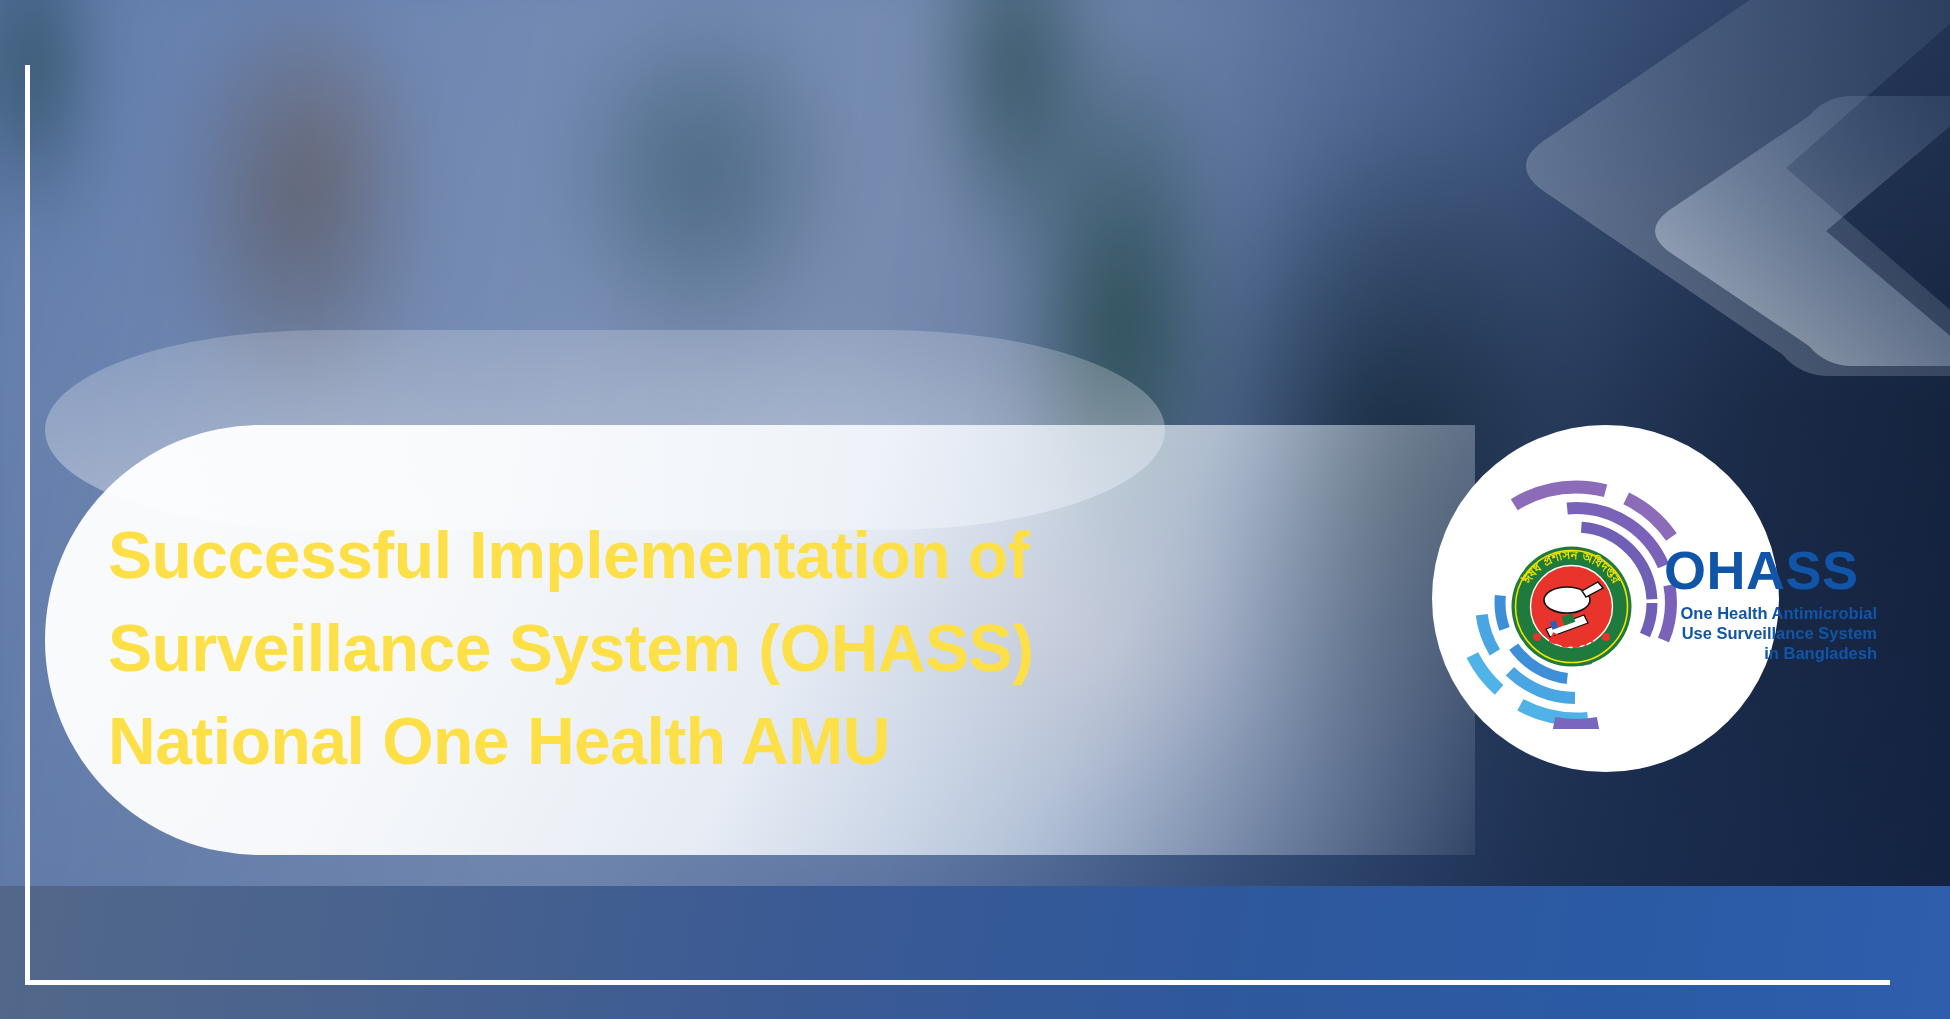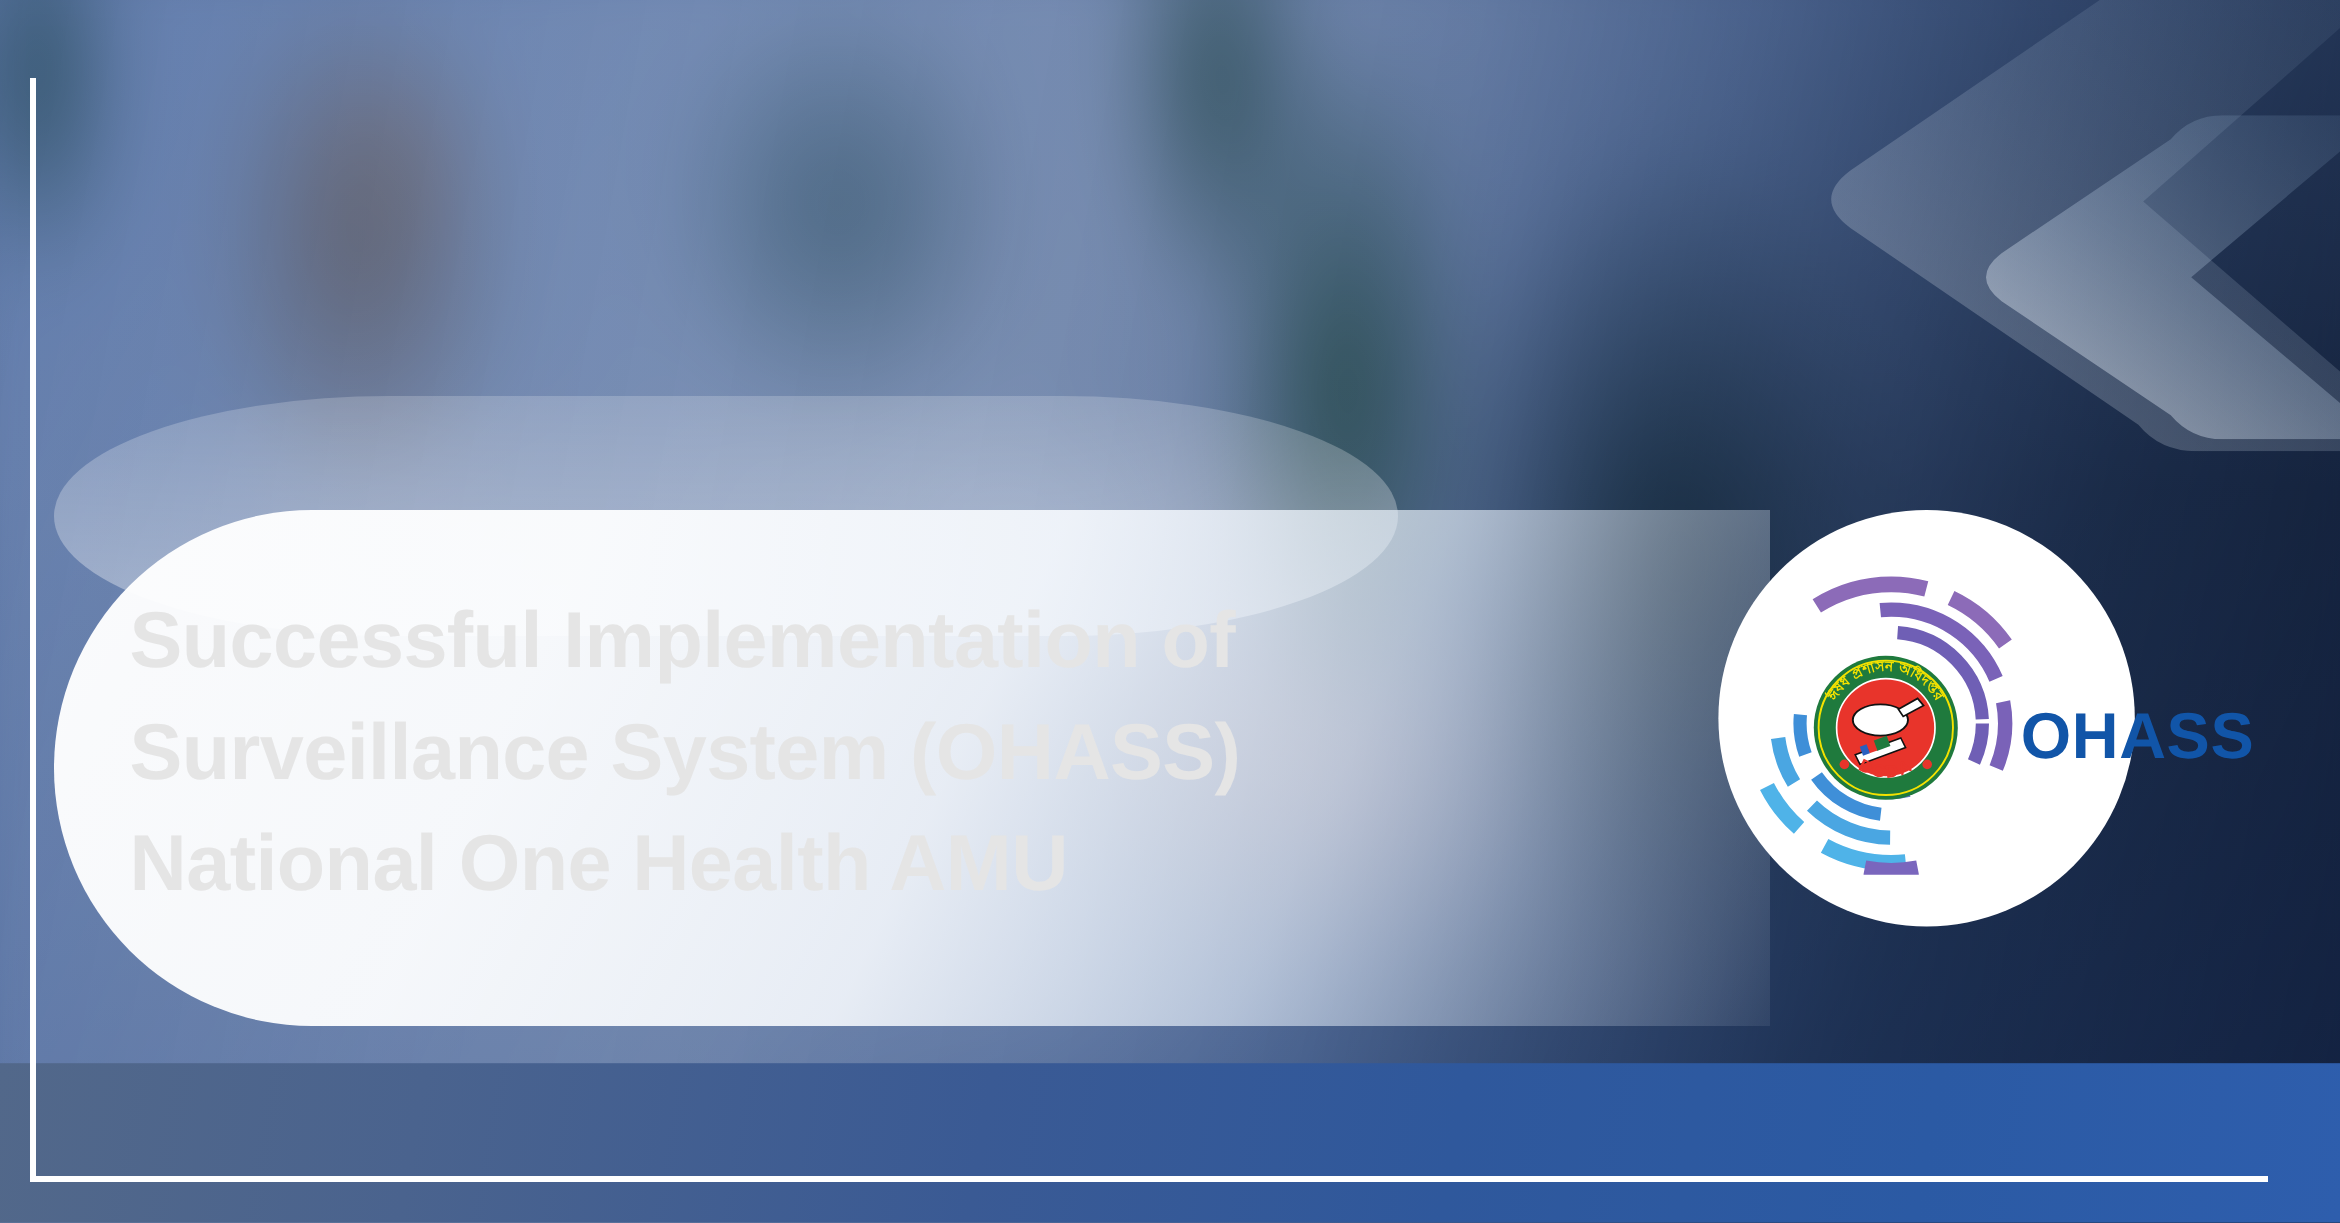--- a/index.html
+++ b/index.html
@@ -136,23 +136,23 @@
     width: 1120px;
     height: 200px;
     border-radius: 560px / 200px;
     background: linear-gradient(180deg, rgba(255,255,255,0.20) 0%, rgba(255,255,255,0.40) 100%);
   }
 
   
   .title {
     position: absolute;
     left: 108px;
-    top: 443px;
+    top: 465px;
     width: 1110px;
-    color: #e5e5e5;
+    color: #fde047;
     font-size: 66px;
     font-weight: 700;
     line-height: 93px;
     letter-spacing: -0.5px;
   }
   .title-line { display: block; white-space: nowrap; }
 
   
   .logo-wrap {
     position: absolute;
@@ -178,24 +178,23 @@
   }
   .logo-seal {
     position: absolute;
     left: 78px;
     top: 120px;
     width: 123px;
     height: 123px;
   }
   .logo-text {
     position: absolute;
-    left: 252px;
+    left: 232px;
     top: 118px;
     width: 260px;
-    margin-top: 44px;
   }
   .logo-word {
     color: #1155a8;
     font-size: 54px;
     font-weight: 700;
     letter-spacing: 0.5px;
     line-height: 54px;
     white-space: nowrap;
   }
   .logo-tag {
@@ -301,17 +300,22 @@
       </text>
 
       <path id="sealBot" d="M20 61.5 a 41.5 41.5 0 0 0 83 0" fill="none"></path>
       <text font-size="15" font-weight="700" fill="#e8342b" font-family="'Liberation Sans', sans-serif" letter-spacing="1.5">
         <textPath href="#sealBot" startOffset="50%" text-anchor="middle" side="right">DGDA</textPath>
       </text>
     </svg>
 
     <div class="logo-text">
       <div class="logo-word">OHASS</div>
+      <div class="logo-tag">
+        <span>One Health Antimicrobial</span>
+        <span>Use Surveillance System</span>
+        <span>in Bangladesh</span>
+      </div>
     </div>
 
   </div>
 
 </div>
 
 </body></html>

